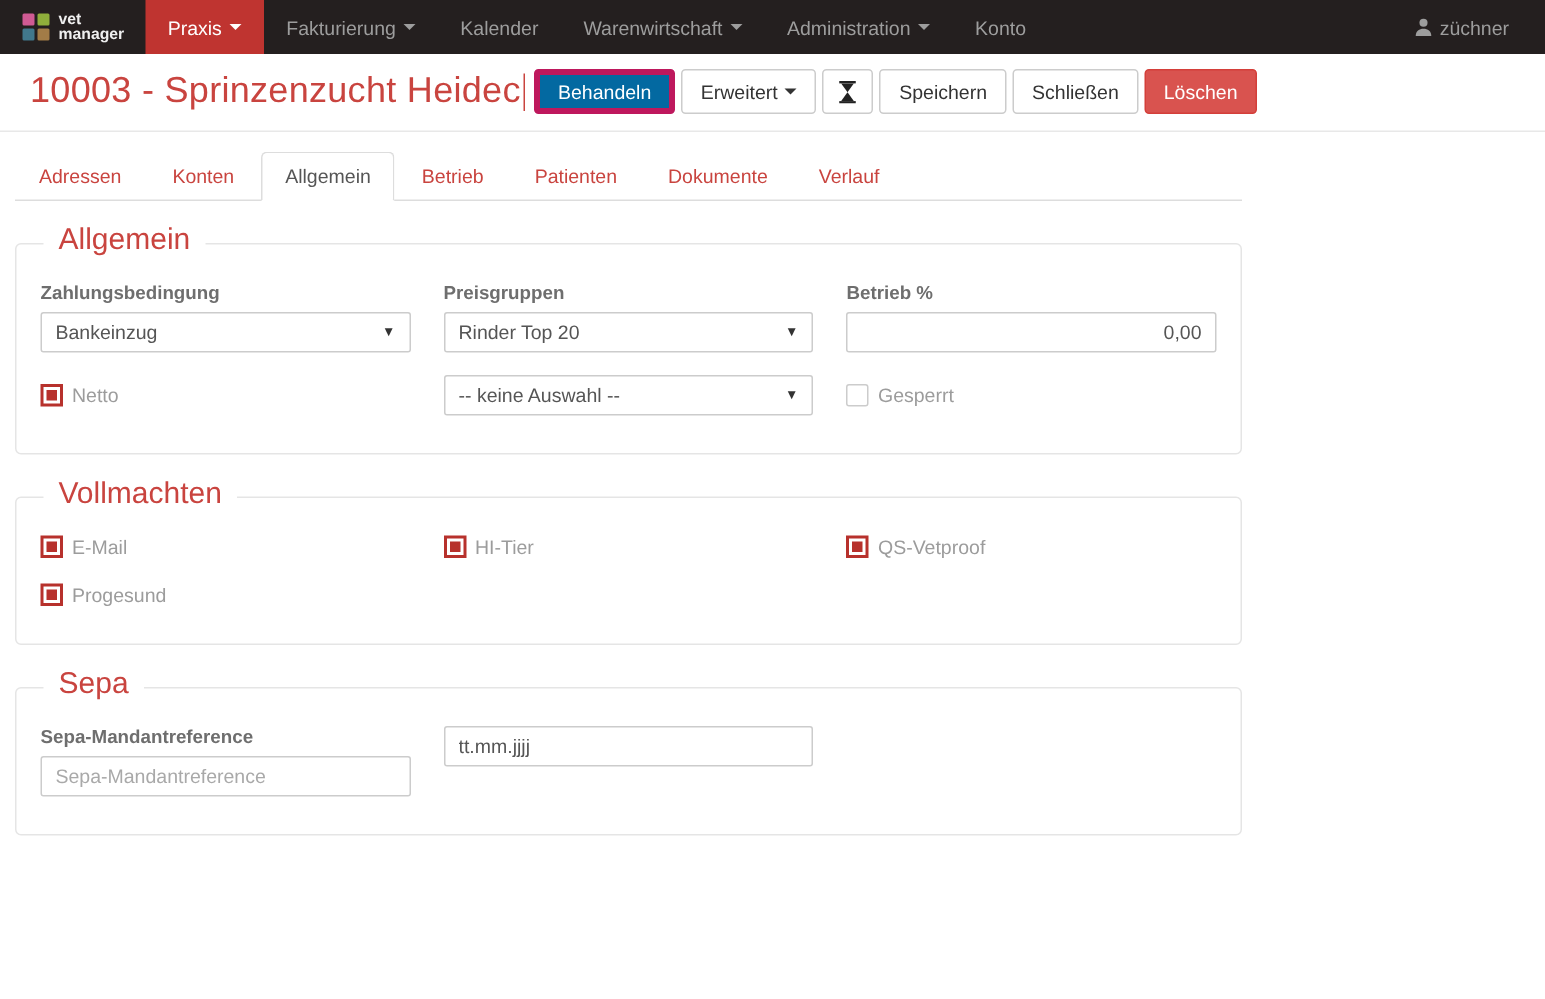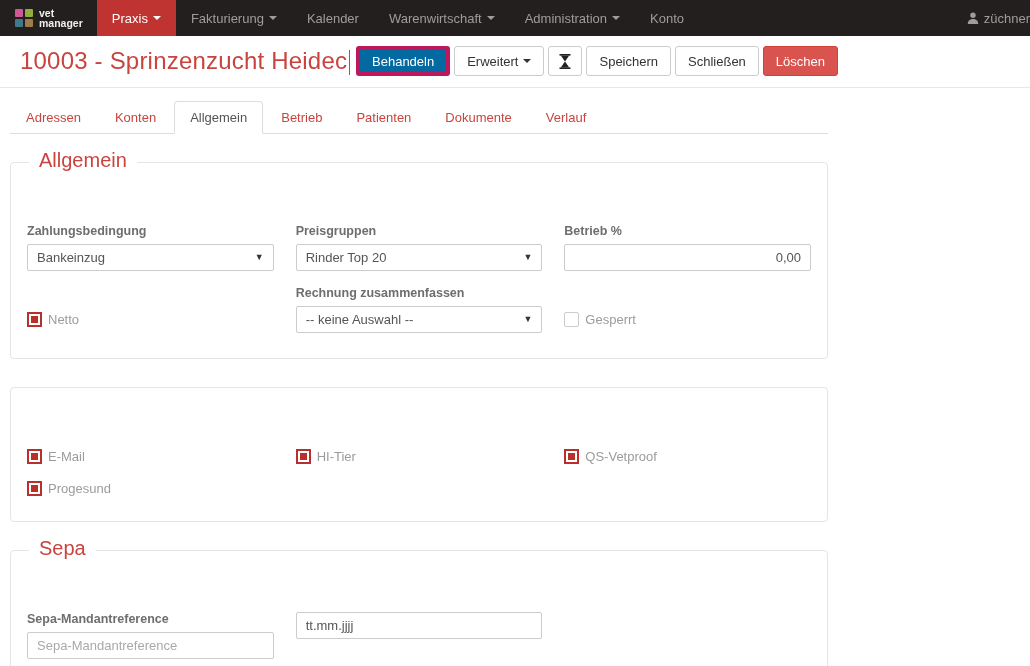--- a/index.html
+++ b/index.html
@@ -36,21 +36,21 @@
   }
   .nav-item.active { background: #bf3430; color: #fff; }
   .caret {
     display: inline-block; width: 0; height: 0;
     border-left: 4px solid transparent; border-right: 4px solid transparent;
     border-top: 4px solid currentColor;
     margin-left: 5px;
   }
   .navbar-user {
     margin-left: auto; display: flex; align-items: center; gap: 5px;
-    padding-right: 0; color: #9d9d9d; font-size: 13px; cursor: pointer;
+    padding-right: 24px; color: #9d9d9d; font-size: 13px; cursor: pointer;
   }
 
   
   .page-header { border-bottom: 1px solid #e8e8e8; background: #fff; }
   .page-header-inner {
     width: 818px; margin-left: 20px;
     display: flex; align-items: center; justify-content: space-between;
     padding: 10px 0 11px;
   }
   .page-title {
@@ -94,21 +94,21 @@
     position: relative; border: 1px solid #e5e5e5; border-radius: 4px;
     margin-top: 28px; padding: 25px 16px 25px;
   }
   .legend {
     position: absolute; top: -14px; left: 18px;
     background: #fff; padding: 0 10px;
     font-size: 20px; color: #c9443f;
   }
   .form-grid {
     display: grid; grid-template-columns: 1fr 1fr 1fr;
-    column-gap: 22px; row-gap: 15px; margin-top: 36px;
+    column-gap: 22px; row-gap: 15px;
   }
   .form-label {
     display: block; font-size: 12.5px; font-weight: bold; color: #6e6e6e;
     margin-bottom: 6px;
   }
   .control {
     width: 100%; height: 27px;
     border: 1px solid #ccc; border-radius: 2px; background: #fff;
     font-size: 13px; color: #555; padding: 0 9px;
     font-family: "Liberation Sans", sans-serif;
@@ -242,34 +242,34 @@
       <div>
         <label class="form-label">Betrieb %</label>
         <input class="control num" type="text" value="0,00" style="">
       </div>
 
       <div class="checkbox-row align-select-center">
         <span class="cb checked"></span>
         <span>Netto</span>
       </div>
       <div>
-        <label class="form-label">Rechnung zusammenfassen</label>
         <div class="control select">
           <span>-- keine Auswahl --</span>
           <span class="select-caret">▼</span>
         </div>
       </div>
       <div class="checkbox-row align-select-center">
         <span class="cb unchecked"></span>
         <span>Gesperrt</span>
       </div>
     </div>
   </div>
 
   <div class="fieldset">
+    <div class="legend">Vollmachten</div>
     <div class="form-grid" style="row-gap:17px;">
       <div class="checkbox-row">
         <span class="cb checked"></span>
         <span>E-Mail</span>
       </div>
       <div class="checkbox-row">
         <span class="cb checked"></span>
         <span>HI-Tier</span>
       </div>
       <div class="checkbox-row">

